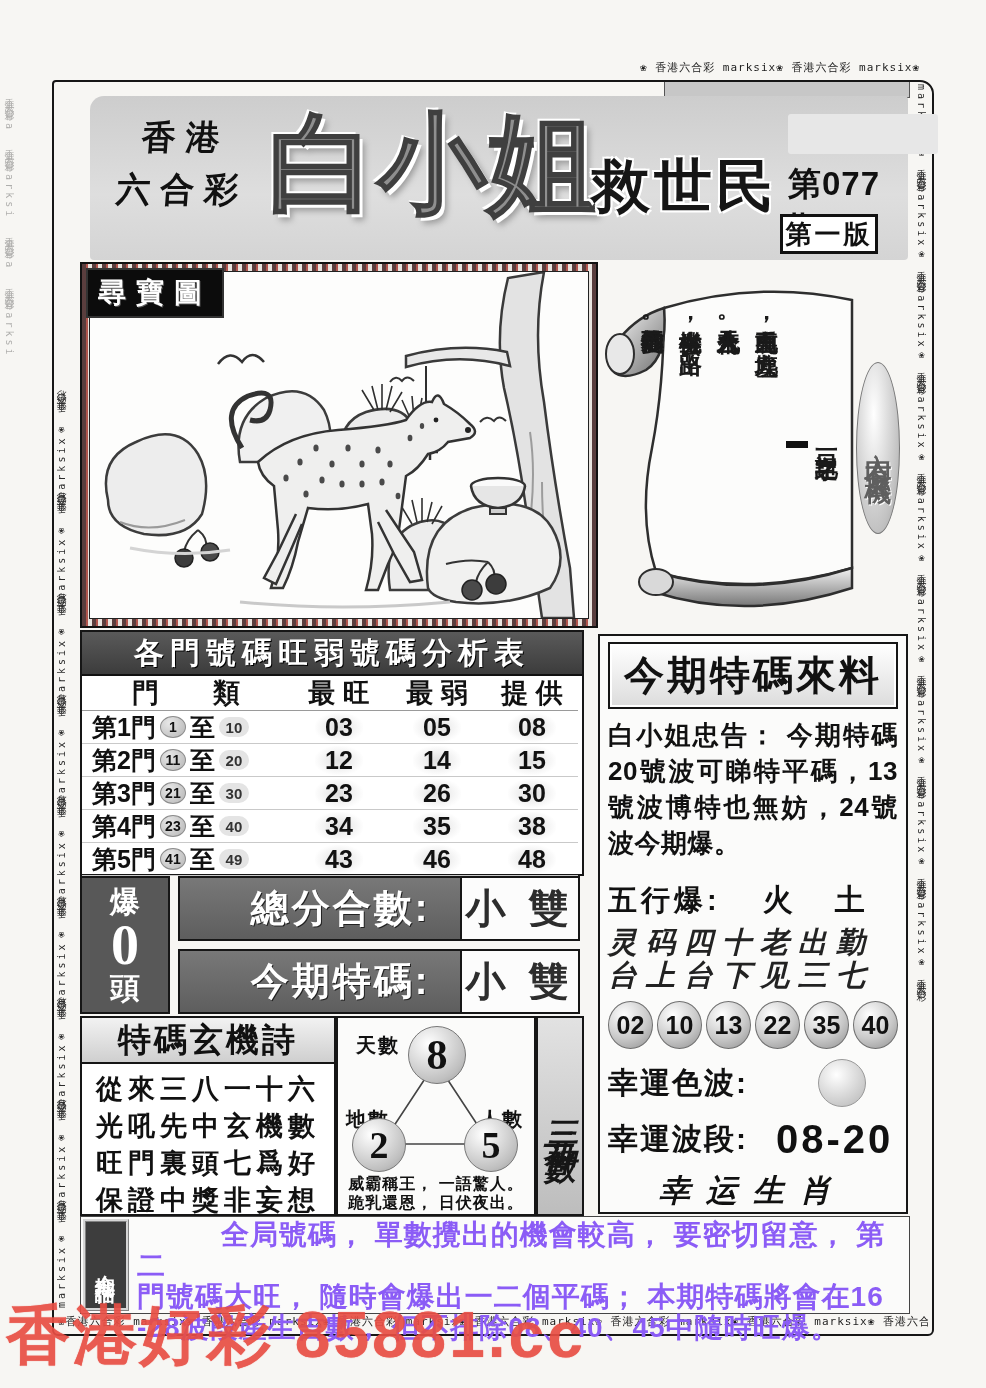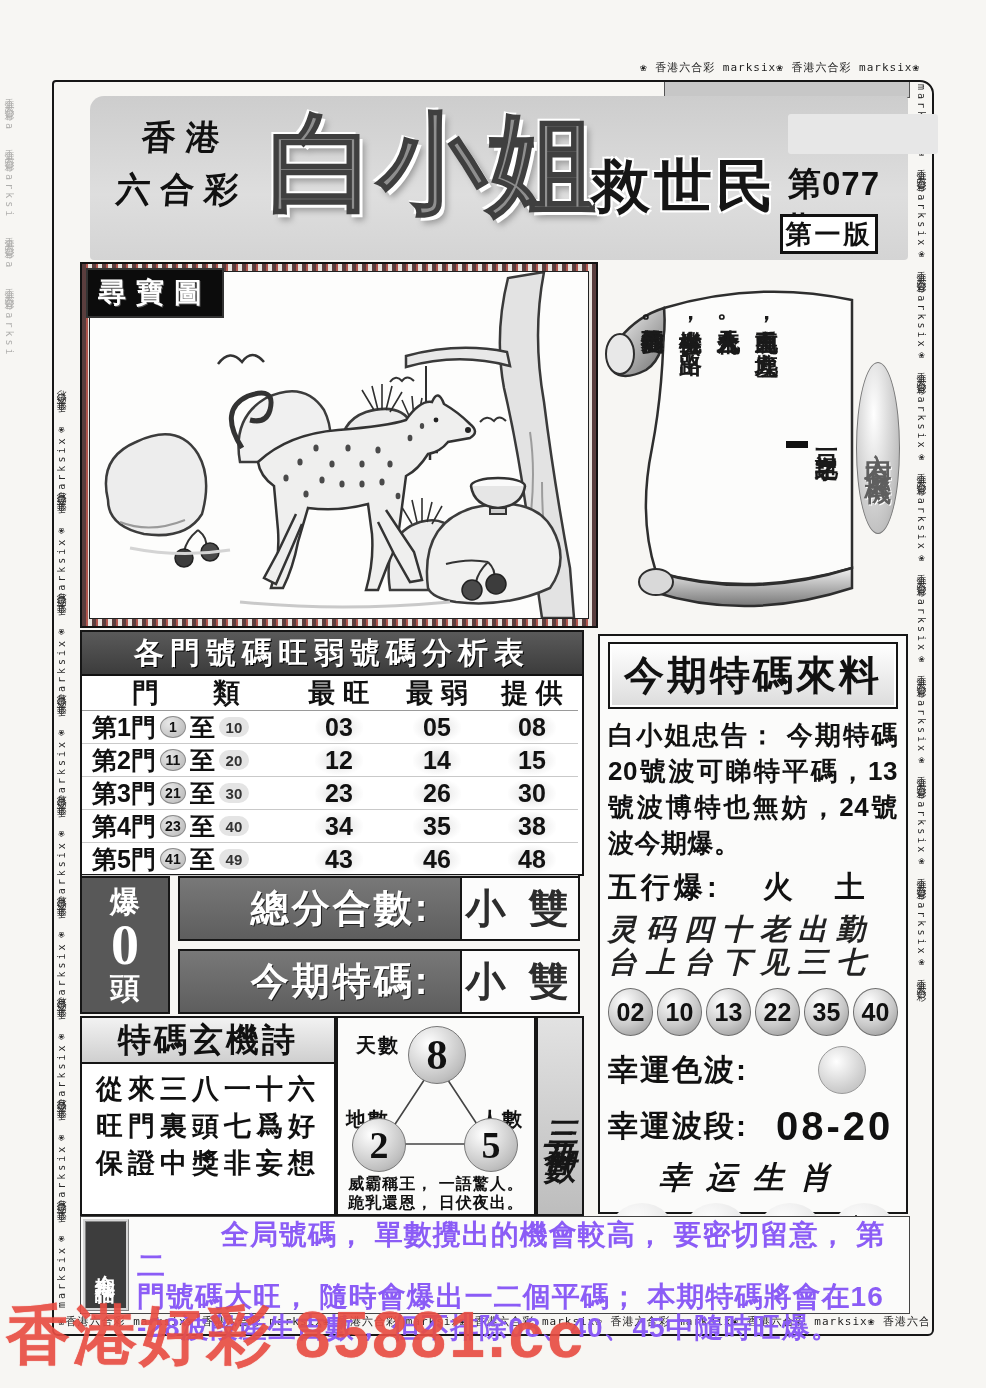--- a/index.html
+++ b/index.html
@@ -92,21 +92,21 @@
   .side-title{position:absolute;left:536px;top:1016px;width:44px;height:196px;border:2px solid #161616;
               background:linear-gradient(180deg,#e2e2e2,#bdbdbd);display:flex;align-items:center;justify-content:center;}
   .side-title span{writing-mode:vertical-rl;text-orientation:upright;font-family:"Liberation Serif",serif;
                    font-style:italic;font-weight:bold;font-size:32px;letter-spacing:10px;color:#161616;}
   
   .special{position:absolute;left:598px;top:634px;width:310px;height:580px;border:2px solid #161616;background:#fbfbfa;
            display:flex;flex-direction:column;padding:6px 8px;box-sizing:border-box;}
   .special-title{border:2px solid #161616;box-shadow:inset 0 0 0 2px #fff;background:linear-gradient(180deg,#fff,#dcdcdc);
                  font-size:40px;font-weight:bold;text-align:center;letter-spacing:3px;padding:4px 0;margin-bottom:8px;}
   .advice{font-size:26px;font-weight:bold;line-height:36px;text-align:justify;letter-spacing:0.5px;}
-  .five-el{display:flex;align-items:center;margin-top:6px;font-weight:bold;}
+  .five-el{display:flex;align-items:center;margin-top:19px;font-weight:bold;}
   .five-el .lab{font-size:29px;letter-spacing:4px;}
   .five-el .el{font-size:30px;margin-left:42px;font-family:"Liberation Serif",serif;}
   .handwrite{font-family:"Liberation Serif",serif;font-style:italic;font-weight:bold;font-size:29px;
              line-height:35px;letter-spacing:9px;margin-top:4px;color:#222;}
   .balls{display:flex;gap:4px;margin-top:8px;justify-content:space-between;}
   .ball{width:46px;height:46px;border-radius:50%;background:radial-gradient(circle at 35% 28%,#ffffff,#c9c9c9 55%,#8e8e8e);
         border:1px solid #6f6f6f;display:flex;align-items:center;justify-content:center;
         font-size:25px;font-weight:bold;color:#111;}
   .lucky-row{display:flex;align-items:center;margin-top:10px;}
   .lucky-lab{font-size:30px;font-weight:bold;letter-spacing:2px;}
@@ -369,20 +369,21 @@
         <div class="burst-label">今期特碼:</div>
         <div class="burst-value">小 雙</div>
       </div>
     </div>
   </div>
 
   <div class="poem">
     <div class="poem-title">特碼玄機詩</div>
     <div style="padding-top:7px;">
       <div class="poem-line">從來三八一十六</div>
+      <div class="poem-line">光吼先中玄機數</div>
       <div class="poem-line">旺門裏頭七爲好</div>
       <div class="poem-line">保證中獎非妄想</div>
     </div>
   </div>
 
   <div class="trinity">
     <svg width="196" height="150" viewBox="0 0 196 150" style="position:absolute;left:0;top:0;">
       <path d="M98,44 L44,126 M98,44 L152,126 M44,126 L152,126" stroke="#444" stroke-width="1.6" fill="none"></path>
     </svg>
     <div class="tri-label" style="left:18px;top:14px;">天數</div>

